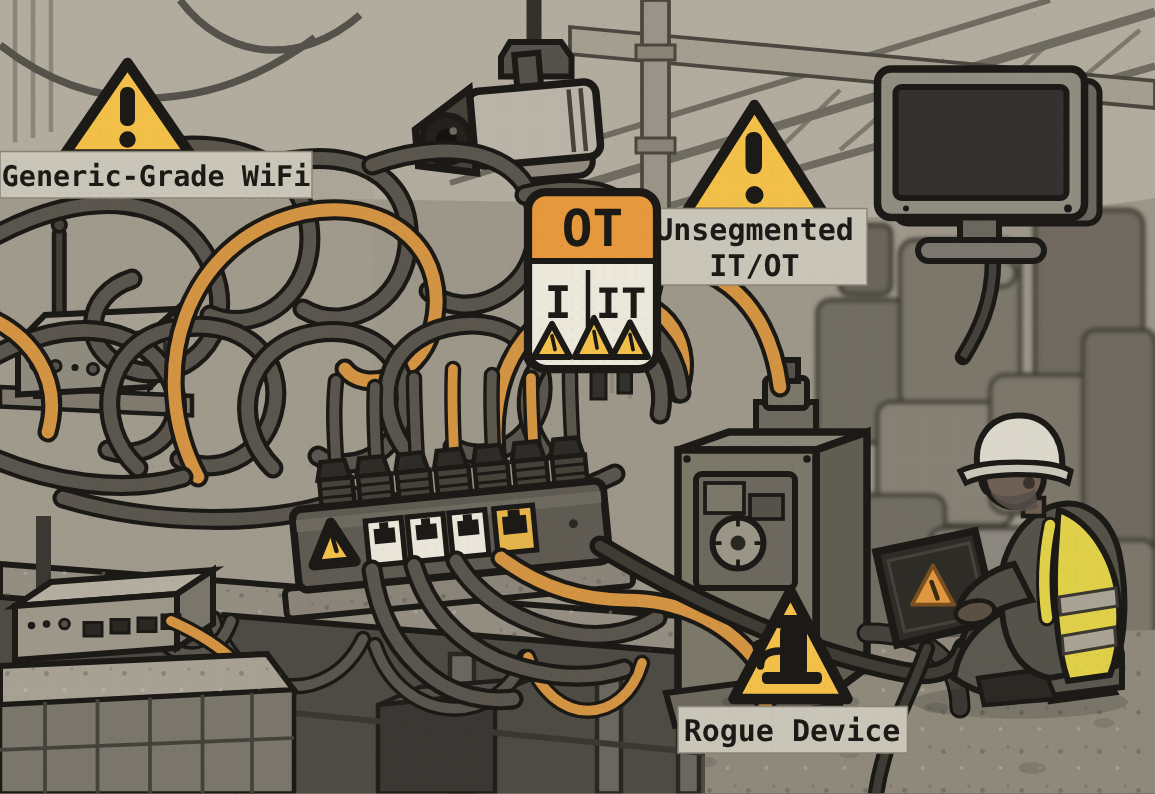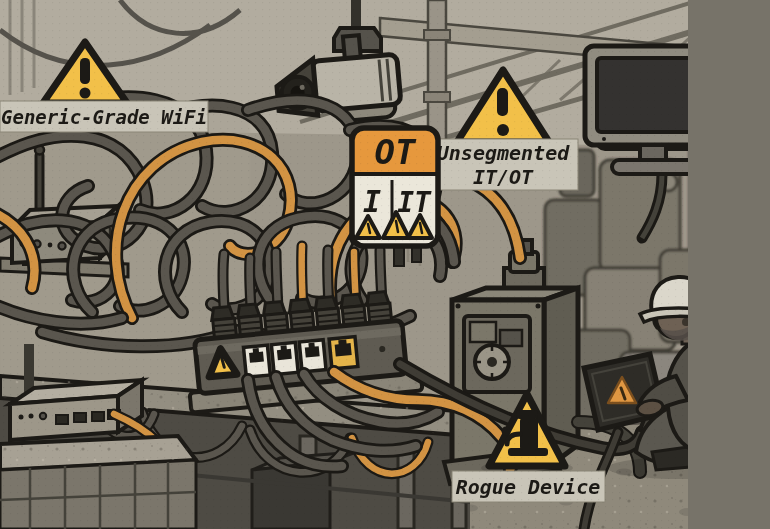--- a/index.html
+++ b/index.html
@@ -1,18 +1,18 @@
 <!DOCTYPE html>
 <html style="--ink: #1c1a16; --warning-yellow: #f2c049; --sign-orange: #e6983d; --sign-body: #ebe7da; --cable-orange: #d29343; --cable-gray: #5a564e; --label-bg: #c9c5b8; --vest-yellow: #e0cf48; --hat-white: #dbd7cb; --skin: #6e6154; --bg-ceiling: #b2ac9f; --bg-mid: #9d978a; --floor: #8f897b; --screen-dark: #343230;"><head>
 <meta charset="utf-8">
 <style>
   html,body{margin:0;padding:0;background:#777369;}
-  #stage{position:relative;width:688px;height:529px;overflow:hidden;
+  #stage{position:relative;width:770px;height:529px;overflow:hidden;
          font-family:"DejaVu Sans Mono",monospace;
-         box-shadow:inset 0 0 70px rgba(0,0,0,.3);font-style:italic;}
+         box-shadow:inset 0 0 70px rgba(0,0,0,.3);}
   svg{display:block}
   .f-ink{fill:var(--ink,#1c1a16)}
   .s-ink{stroke:var(--ink,#1c1a16)}
   .cblk{fill:none;stroke:#1b1915;stroke-width:14;stroke-linecap:round}
   .cblk2{fill:none;stroke:#1b1915;stroke-width:11;stroke-linecap:round}
   .cgry{fill:none;stroke:var(--cable-gray,#5a564e);stroke-width:8.5;stroke-linecap:round}
   .cgry2{fill:none;stroke:var(--cable-gray,#5a564e);stroke-width:6.5;stroke-linecap:round}
   .corg{fill:none;stroke:var(--cable-orange,#d29343);stroke-width:8.5;stroke-linecap:round}
   .corg2{fill:none;stroke:var(--cable-orange,#d29343);stroke-width:6.5;stroke-linecap:round}
   .tri{fill:var(--warning-yellow,#f2c049);stroke:var(--ink,#1c1a16);stroke-width:7;stroke-linejoin:round}

